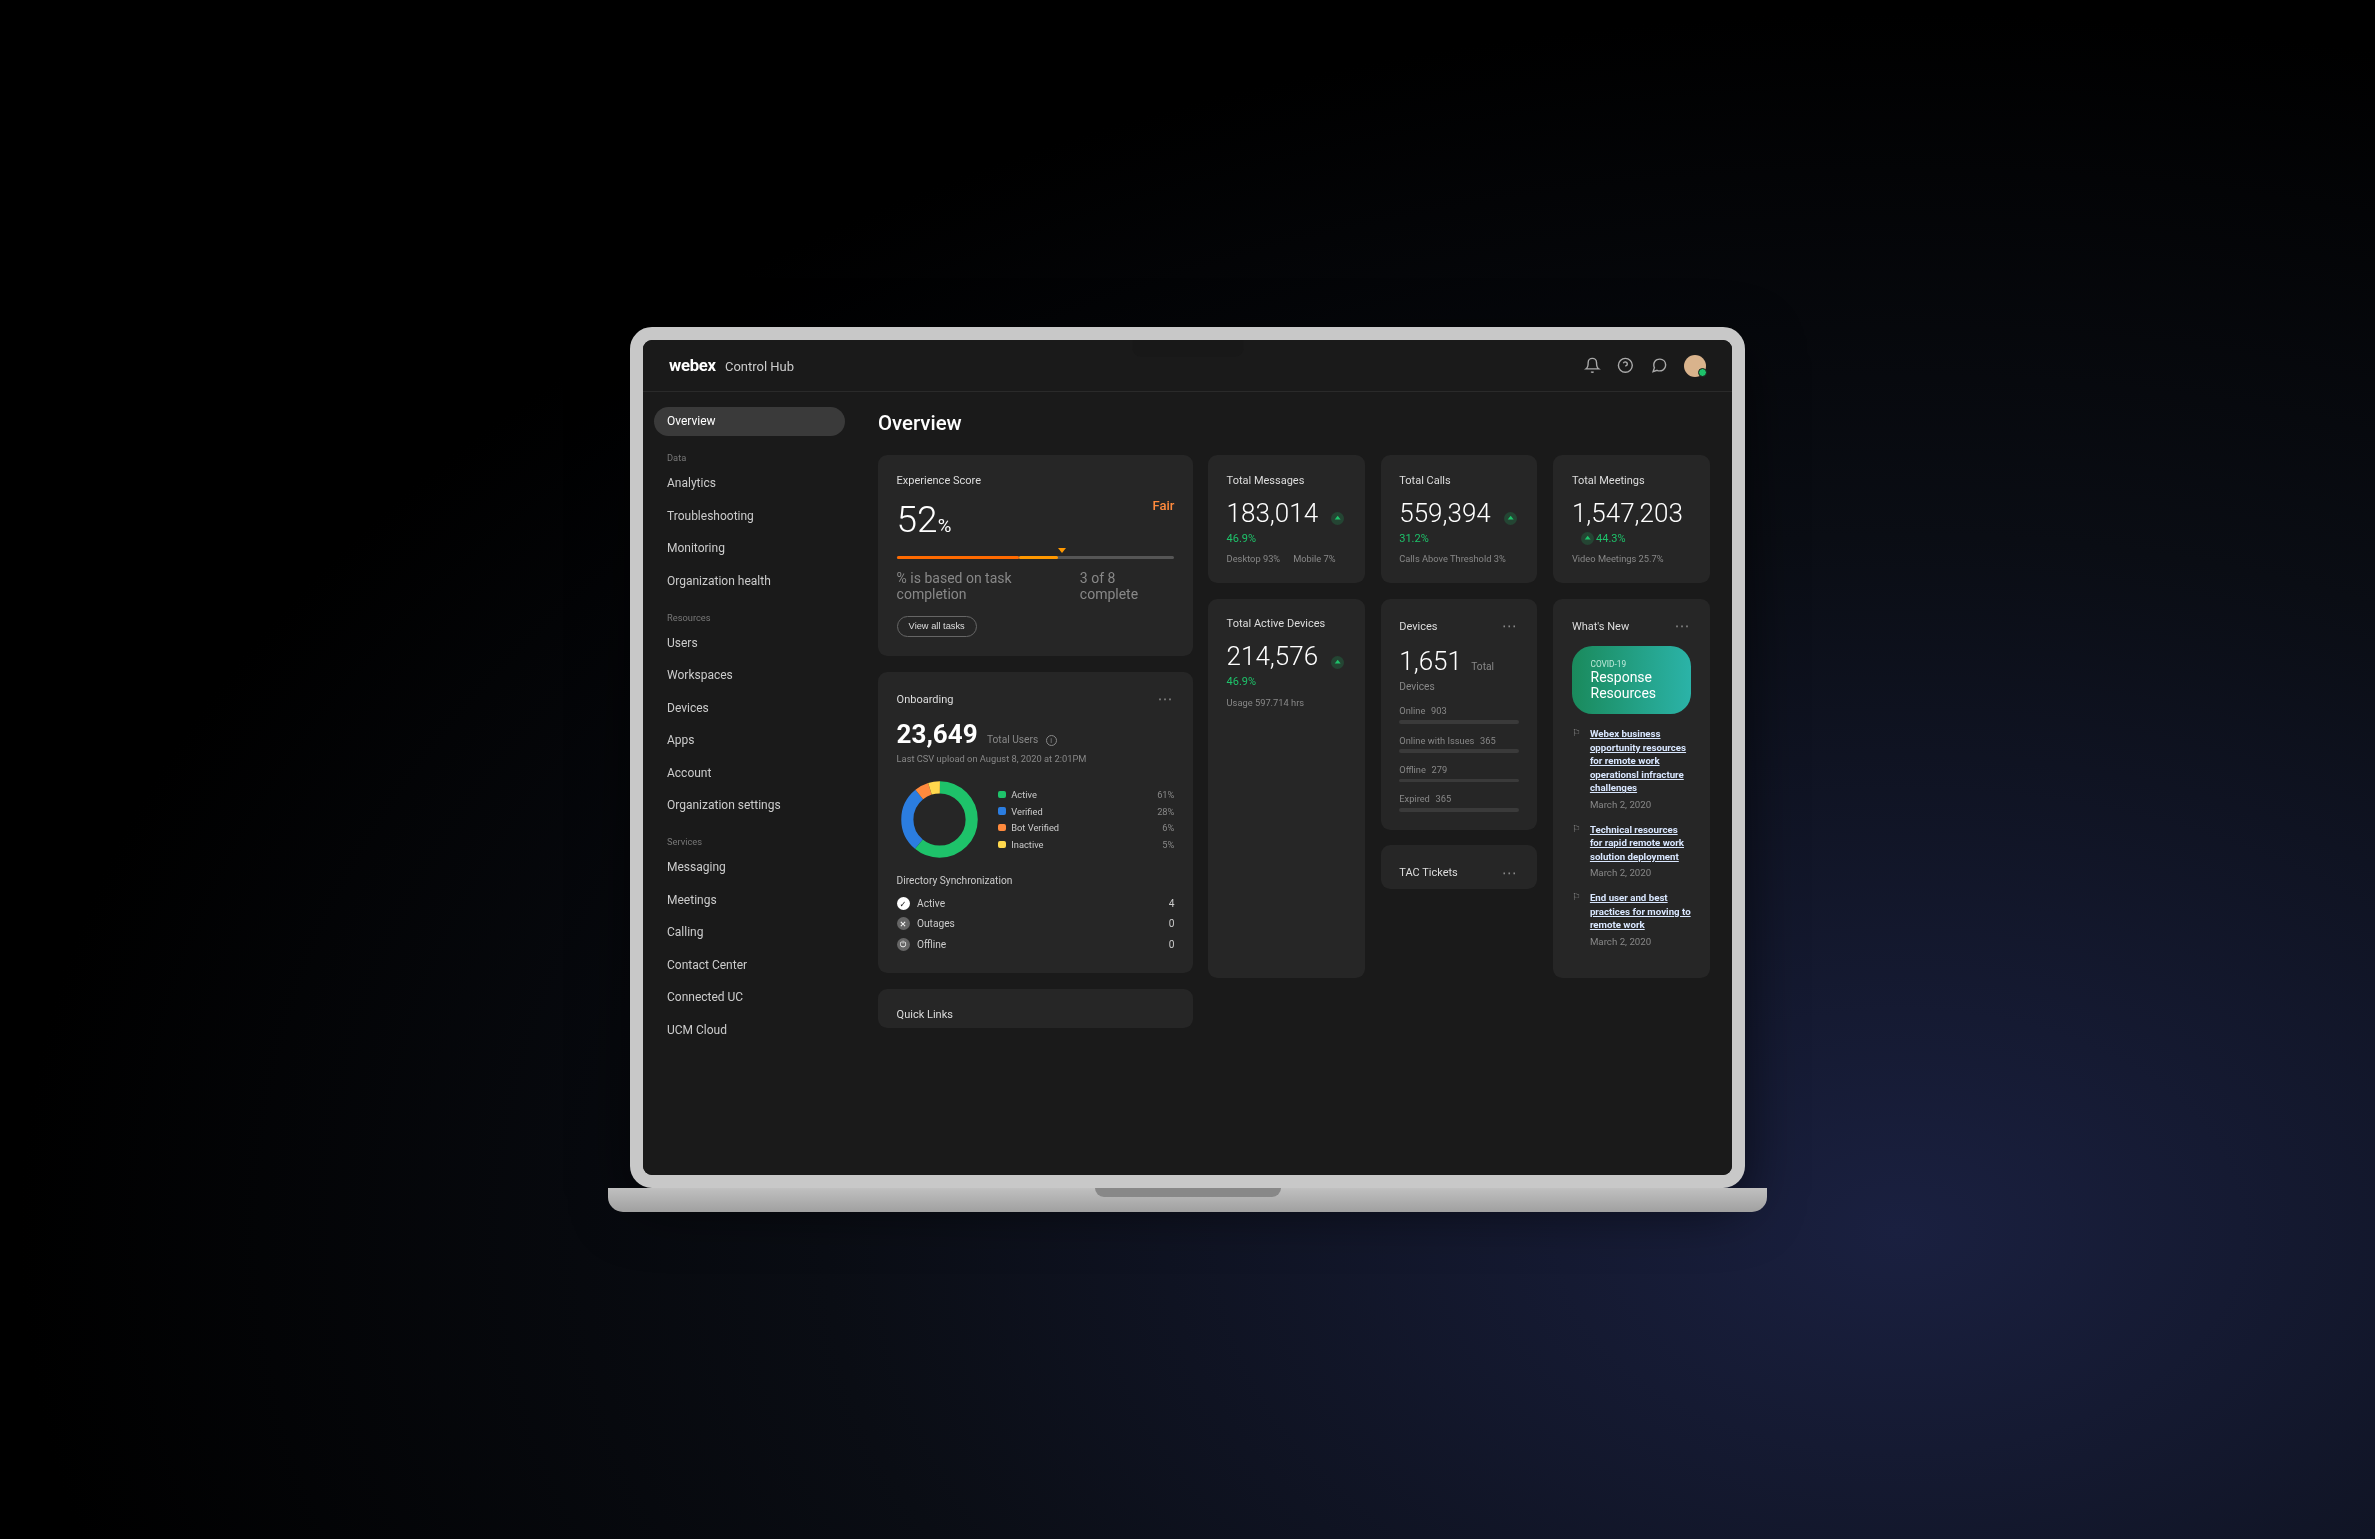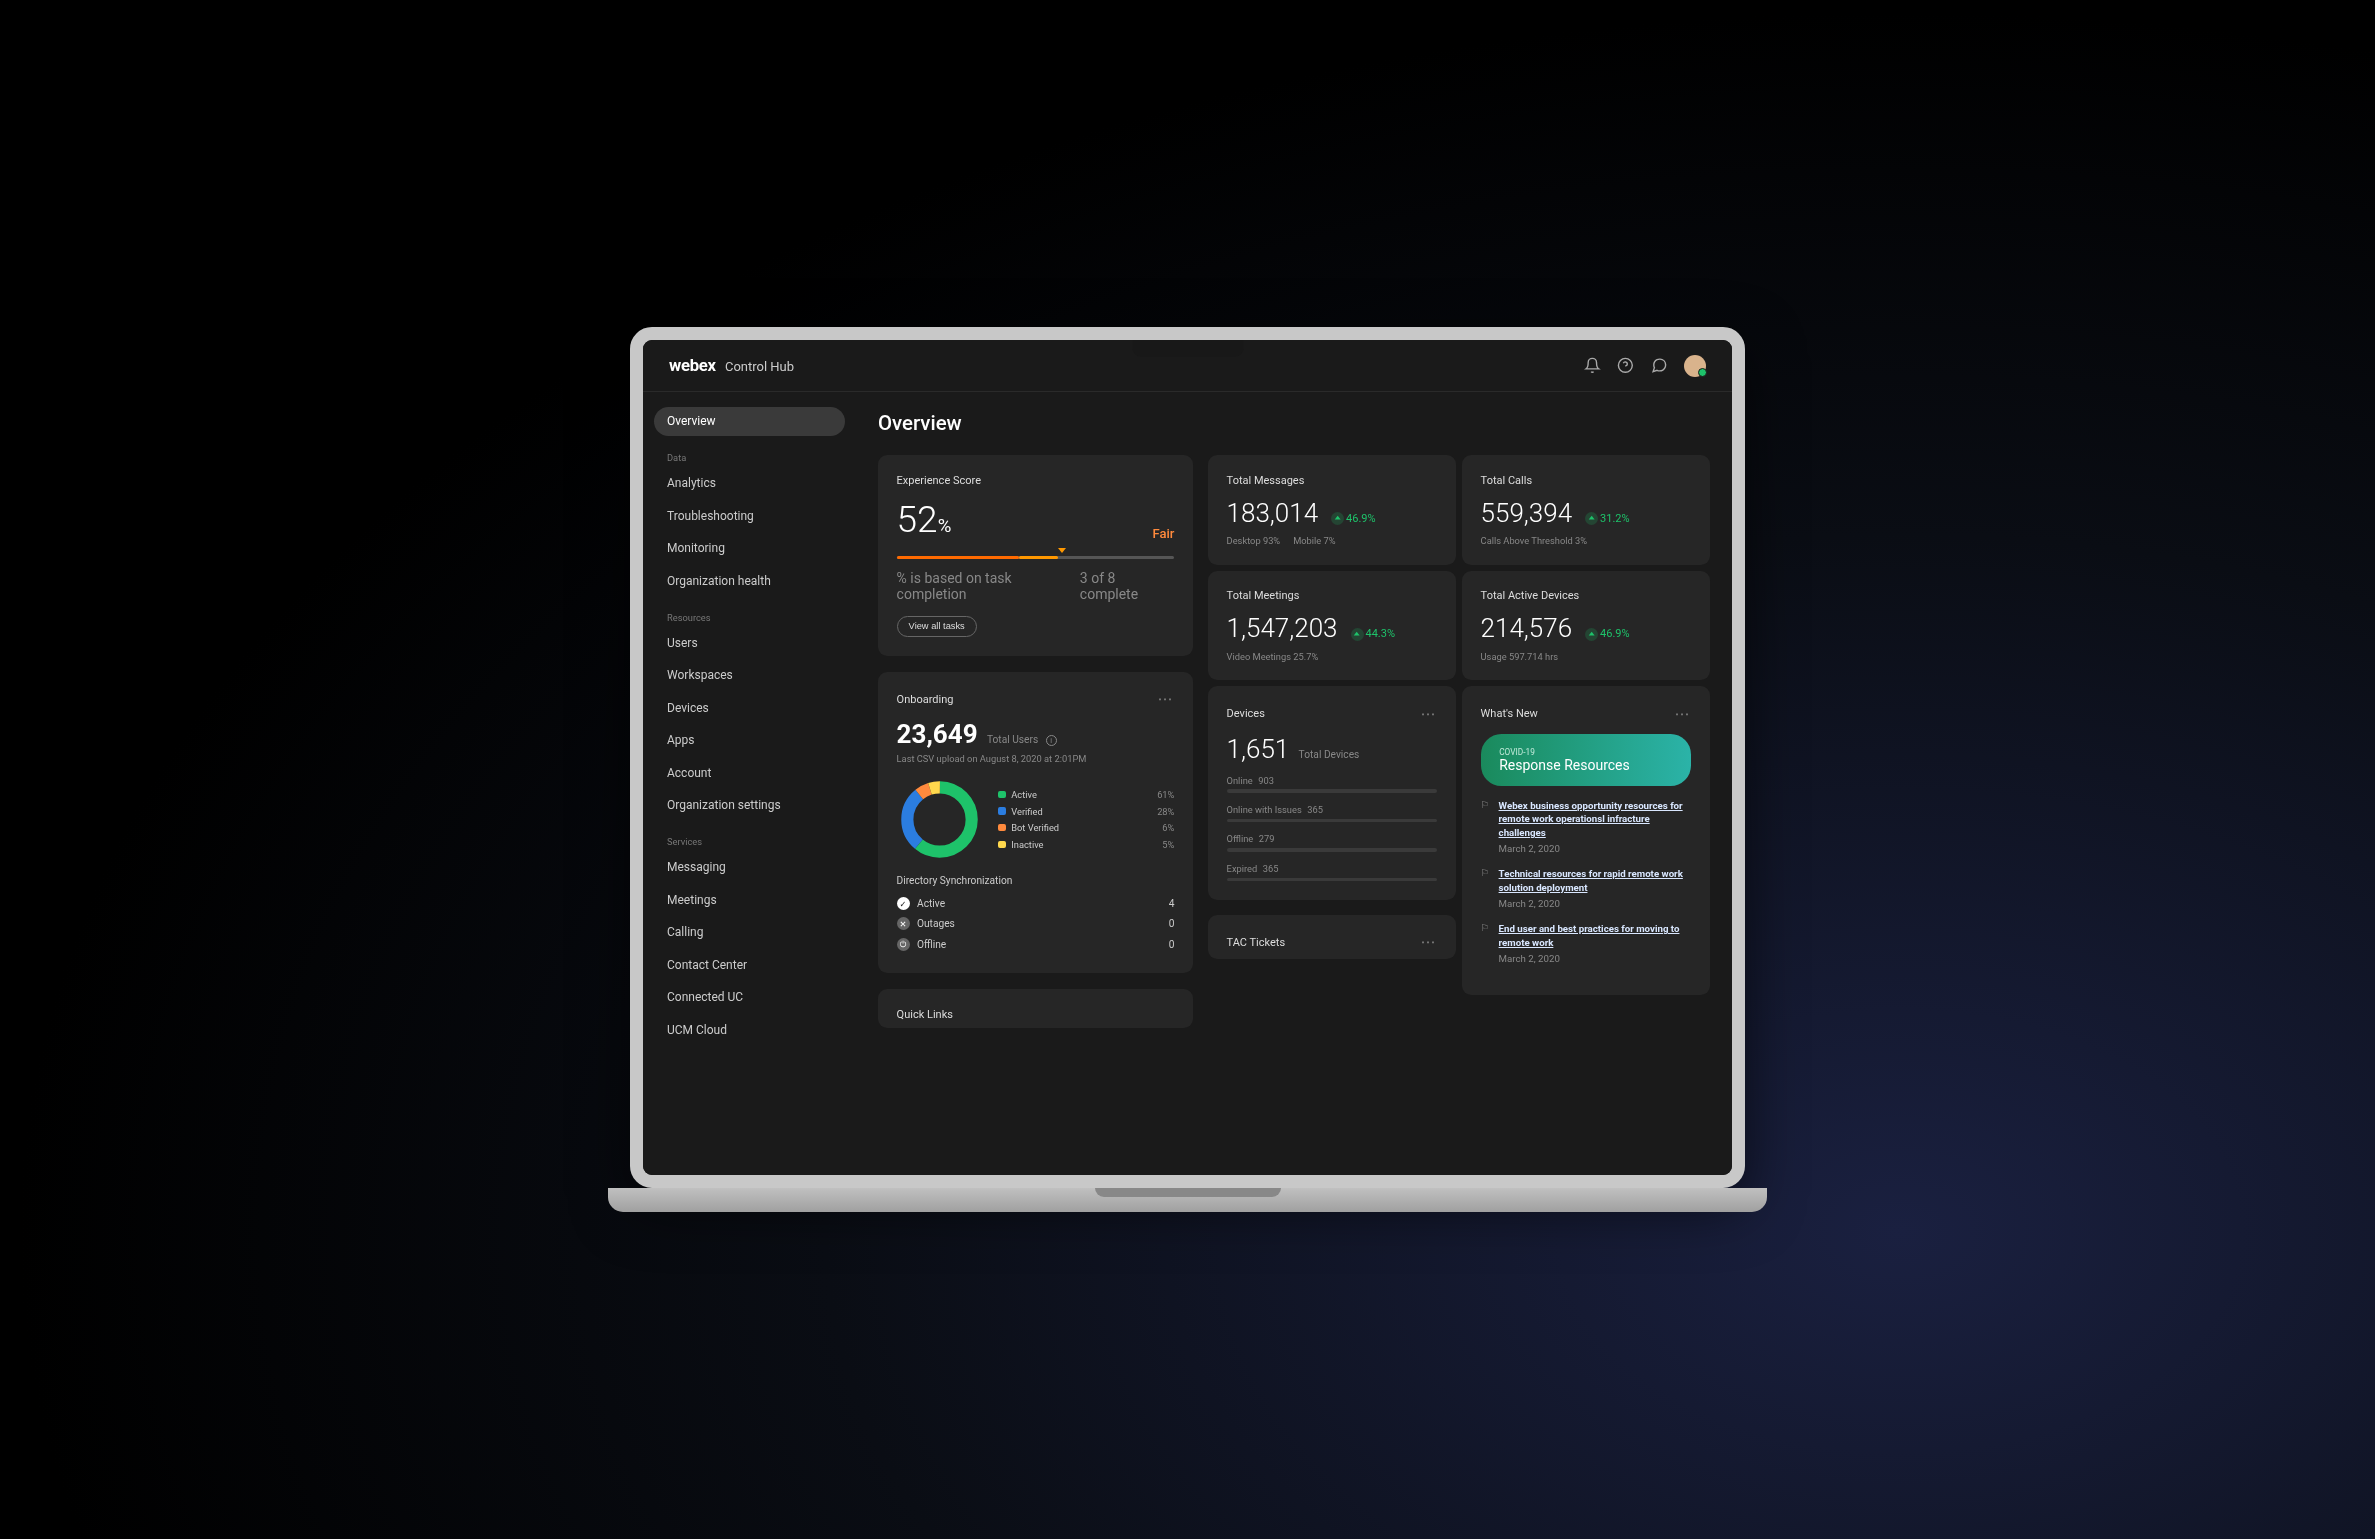--- a/index.html
+++ b/index.html
@@ -103,21 +103,21 @@
   .grid { display: grid; grid-template-columns: 315px 1fr 1fr; gap: 15px; align-items: start; }
   .card {
     background: #262626;
     border-radius: 9.3px;
     padding: 18.6px;
   }
   .card-title { font-size: 11px; color: #ddd; margin-bottom: 11px; }
   .card-head { display:flex; justify-content:space-between; align-items:center; margin-bottom:11px;}
   .more { color:#888; font-size:15px; cursor:pointer; letter-spacing:1.9px;}
 
-  .exp-score { display:flex; align-items:flex-end; justify-content:space-between; }
+  .exp-score { display:flex; align-items:flex-start; justify-content:space-between; }
   .exp-num { font-size: 37px; color: #fff; font-weight:300; }
   .exp-pct { font-size: 18.6px; color:#fff; }
   .exp-rating { color: #ff8a3d; font-size: 13px; font-weight:500; }
   .exp-bar { position:relative; height:5.6px; margin:15px 0 9.3px; }
   .exp-bar .track { height:3.7px; background:#555; border-radius:1.9px; }
   .exp-bar .fill1 { position:absolute; top:0; left:0; height:3.7px; width:44%; background:#ff6a00; border-radius:1.9px; }
   .exp-bar .fill2 { position:absolute; top:0; left:44%; height:3.7px; width:14%; background:#ff9800; border-radius:1.9px; }
   .exp-bar .marker { position:absolute; top:-7.4px; left:58%; width:0;height:0;border-left:4.6px solid transparent;border-right:4.6px solid transparent;border-top:5.6px solid #ff9800; }
   .exp-note { display:flex; justify-content:space-between; font-size:14px; color:#888; margin-bottom:13px;}
   .pill-btn { border:0.9px solid #666; background:transparent; color:#ddd; font-size:9.3px; padding:4.6px 11px; border-radius:13px; cursor:pointer;text-align:right; }
@@ -155,21 +155,21 @@
   .dev-bar{height:3.7px;background:#3a3a3a;border-radius:1.9px;overflow:hidden;position:relative;}
 
   .wn-banner { background:linear-gradient(90deg,#1a8a5c,#2bb3a8);border-radius:20.4px;padding:13px 18.6px;margin-bottom:13px;cursor:pointer;}
   .wn-banner .t1{font-size:8.3px;color:#e8fff4;opacity:.8;}
   .wn-banner .t2{font-size:14px;color:#fff;}
   .wn-item{display:flex;gap:9.3px;font-size:9.7px;margin-bottom:13px;}
   .wn-item .flag{color:#888;flex-shrink:0;}
   .wn-item .link{color:#d9e7ff;text-decoration:underline;cursor:pointer;line-height:1.4;font-weight:bold;}
   .wn-item .date{color:#888;margin-top:3.7px;}
   .col-left { display:flex;flex-direction:column;gap:16px; }
-  .top-stats{display:grid;grid-template-columns:1fr 1fr;gap:6px;grid-column:2/4;}
+  .top-stats{display:grid;grid-template-columns:1fr 1fr 1fr;gap:16px;grid-column:2/4;}
 </style>
 </head>
 <body>
 
 <div class="laptop">
   <div class="laptop-screen">
     <div class="notch"></div>
     <div class="screen-content">
 
       <div class="header">

